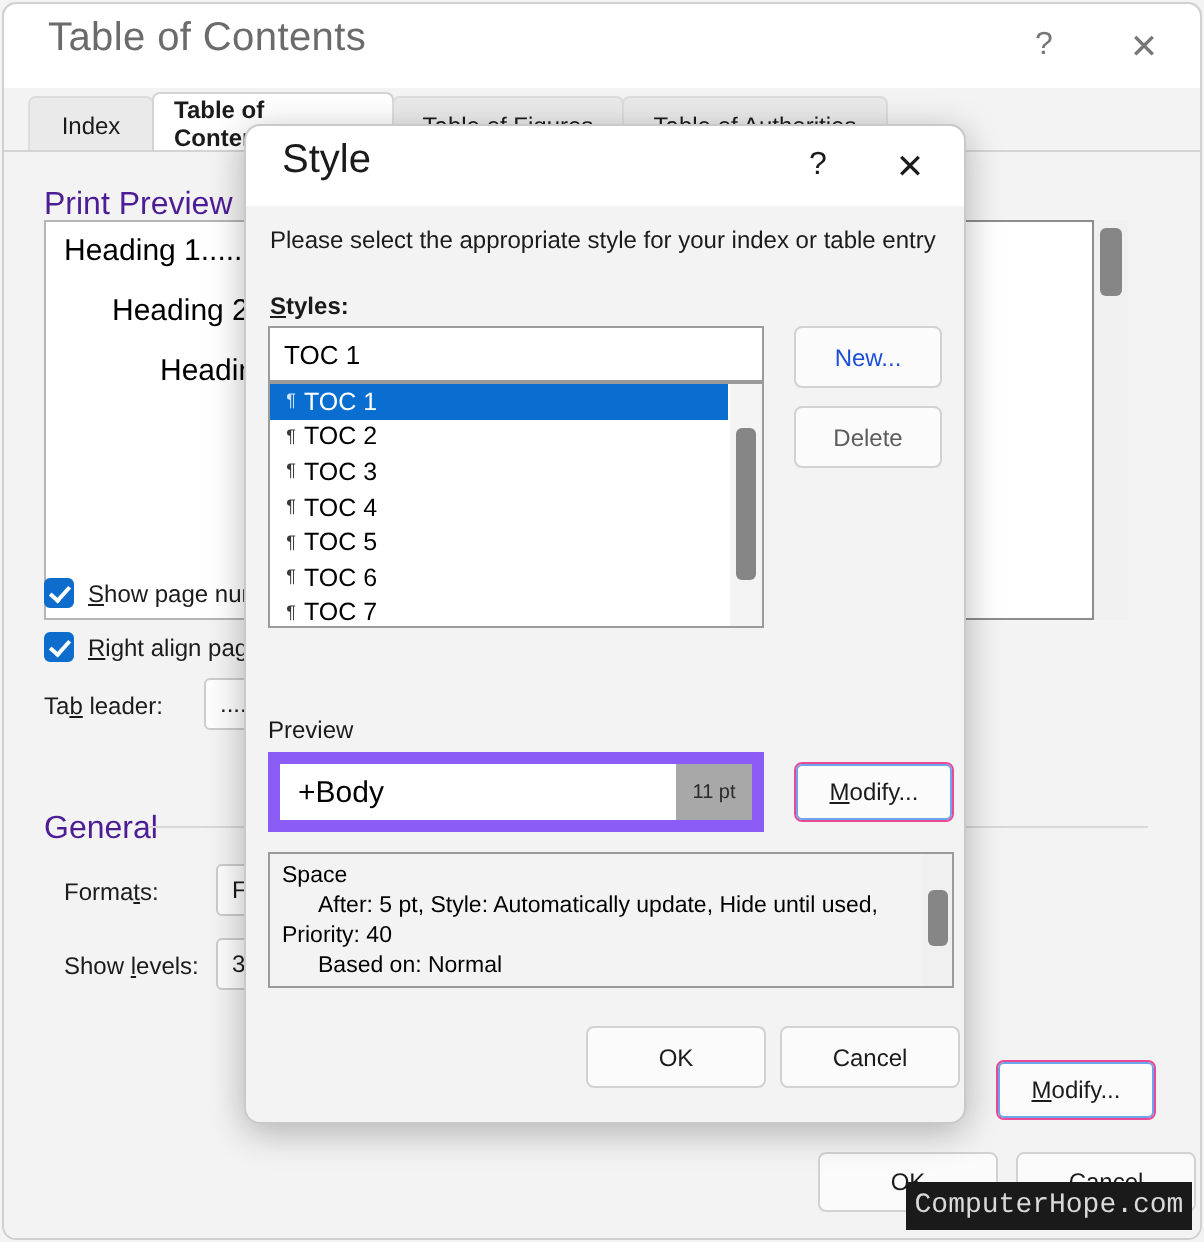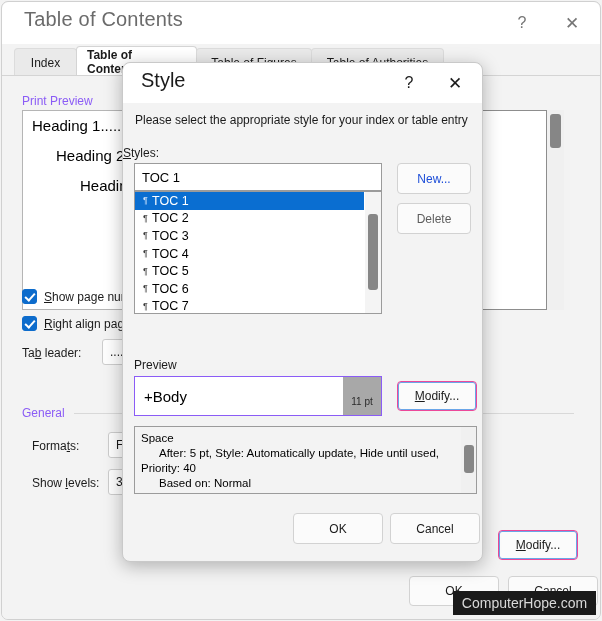--- a/index.html
+++ b/index.html
@@ -57,21 +57,21 @@
   #tab-index{left:12px;width:63px;}
   #tab-toc{left:74px;width:121px;}
   #tab-figures{left:194px;width:116px;}
   #tab-authorities{left:309px;width:133px;}
 
   .content{
     position:absolute;left:0;top:73px;width:600px;height:545px;
     background:#f3f3f3;
     border-top:1px solid #d4d4d4;
   }
-  .grouplabel{position:absolute;font-size:12px;color:#8b5cf6;}
+  .grouplabel{position:absolute;font-size:16px;color:#4c1d95;}
   .grouprule{position:absolute;height:1px;background:#d8d8d8;}
 
   .previewbox{
     position:absolute;background:#ffffff;border:1px solid #b5b5b5;box-sizing:border-box;
   }
   .previewbox .ln{position:absolute;font-size:15px;color:#000;white-space:nowrap;}
 
   .chk{position:absolute;width:15px;height:15px;border-radius:3px;background:#0d6ccc;border:1px solid #0d6ccc;box-sizing:border-box;}
   .chk:after{
     content:"";position:absolute;left:4px;top:1px;width:4px;height:8px;
@@ -129,40 +129,40 @@
   }
   .listbox{
     position:absolute;background:#ffffff;border:1px solid #9b9b9b;box-sizing:border-box;overflow:hidden;
   }
   .listrow{position:relative;height:17.6px;display:flex;align-items:center;padding-left:4px;font-size:12.5px;color:#000;white-space:nowrap;}
   .listrow.sel{background:#0a6ed1;color:#ffffff;}
   .pilcrow{display:inline-block;width:13px;font-size:9px;color:#3a3a3a;text-align:center;line-height:1;}
   .listrow.sel .pilcrow{color:#cfe3fa;}
 
   .fontprev{
-    position:absolute;background:#ffffff;border:1px solid #8b5cf6;box-sizing:border-box;
+    position:absolute;background:#ffffff;border:6px solid #8b5cf6;box-sizing:border-box;
     display:flex;align-items:center;
   }
   .fontprev .name{padding-left:9px;font-size:15px;color:#000;}
   .fontprev .pt{
     position:absolute;right:0;top:0;bottom:0;width:38px;background:#a8a8a8;
     display:flex;align-items:flex-end;justify-content:center;padding-bottom:8px;
     font-size:10px;color:#2b2b2b;box-sizing:border-box;
   }
   .descbox{
     position:absolute;background:#f3f3f3;border:1px solid #9b9b9b;box-sizing:border-box;
     font-size:11.5px;color:#000;line-height:15px;padding:4px 6px;overflow:hidden;
   }
   .descbox .indent{padding-left:18px;}
 
   .watermark{
     position:absolute;left:453px;top:591px;width:143px;height:24px;
     background:#1a1a1a;color:#d9d9d9;font-size:14px;
     display:flex;align-items:center;justify-content:center;
-    font-family:Liberation Sans, sans-serif;
+    font-family:Liberation Mono, monospace;
   }
 </style>
 </head>
 <body>
 
 <div id="toc-dialog">
 
   <div class="titlebar">
     <div class="title">Table of Contents</div>
     <div class="tbbtn help">?</div>
@@ -232,21 +232,21 @@
 <div id="style-dialog">
 
   <div class="sd-title">
     <div class="t">Style</div>
     <div class="b help">?</div>
     <div class="b close">✕</div>
   </div>
 
   <div class="sd-instr">Please select the appropriate style for your index or table entry</div>
 
-  <div class="sd-label" style="left:0;top:83px;"><u>S</u>tyles:</div>
+  <div class="sd-label" style="left:12px;top:83px;font-weight:bold;"><u>S</u>tyles:</div>
 
   <div class="txtbox" style="left:11px;top:100px;width:248px;height:28px;">
     <span>TOC 1</span>
   </div>
 
   <div class="listbox" style="left:11px;top:128px;width:248px;height:123px;">
     <div id="style-list-rows" style="position:absolute;left:0;top:0;right:17px;">
         <div class="listrow sel">
           <span class="pilcrow">¶</span>
           <span>TOC 1</span>

